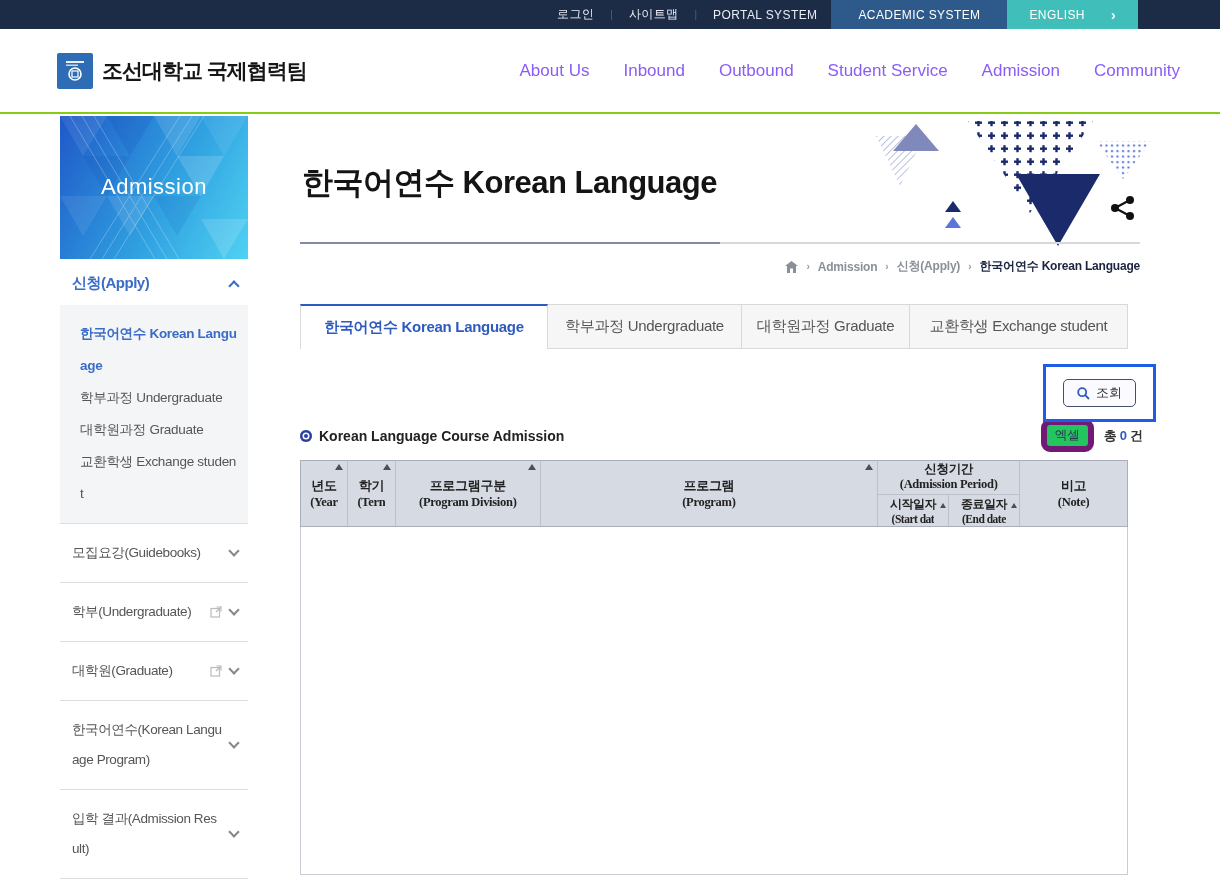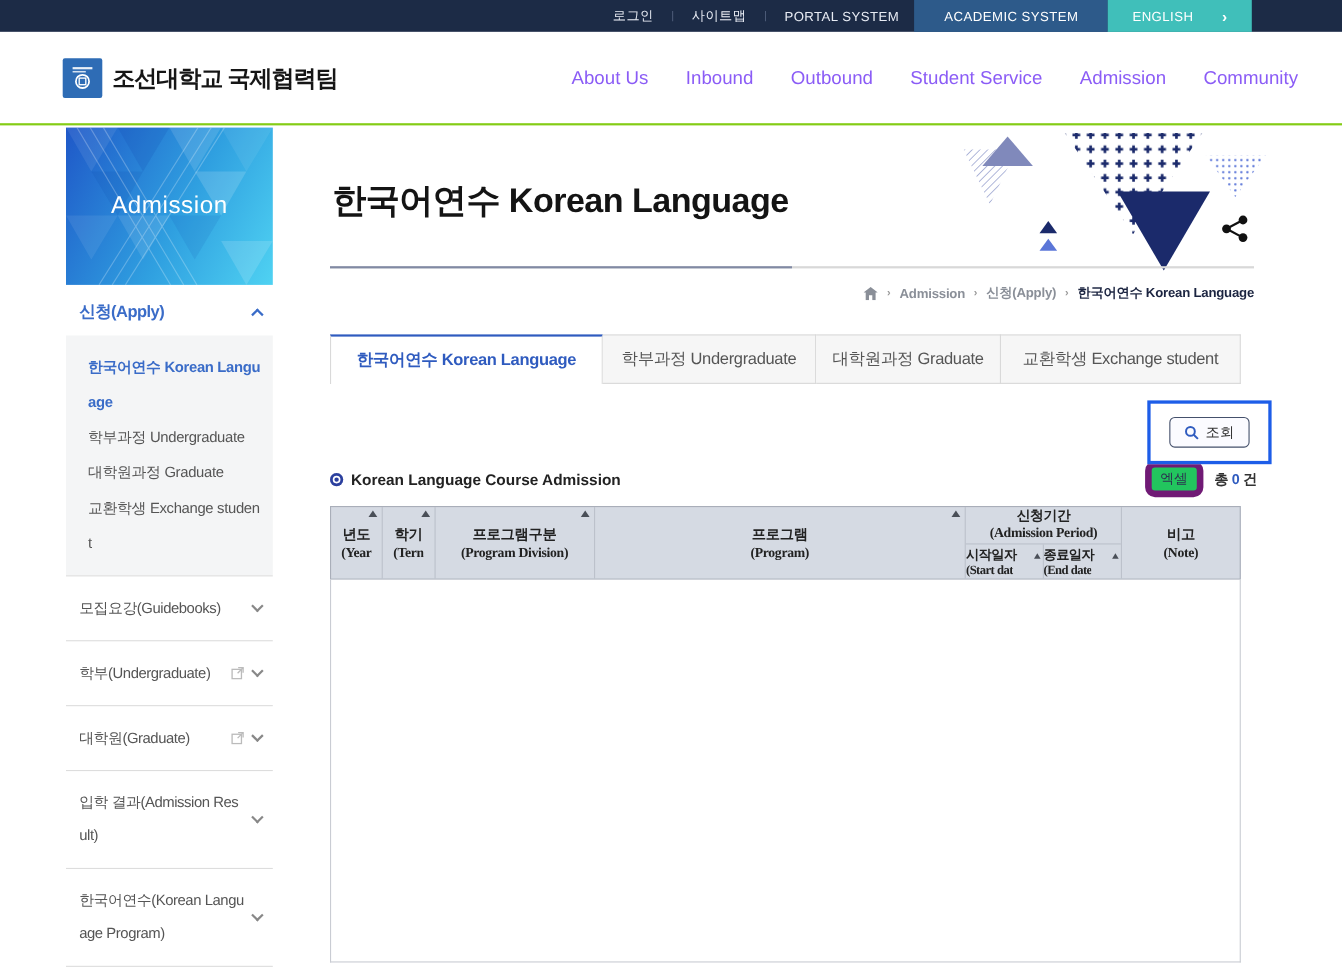--- a/index.html
+++ b/index.html
@@ -88,21 +88,21 @@
   .th:last-child { border-right:none; }
   .th .l1 { font-size:13px; font-weight:bold; color:#222; letter-spacing:-.3px; }
   .th .l2 { font-size:12.5px; font-weight:bold; color:#222; letter-spacing:-.3px; white-space:nowrap; overflow:hidden; max-width:100%; }
   .sort { position:absolute; top:3px; right:4px; width:0; height:0; border-left:4px solid transparent;
     border-right:4px solid transparent; border-bottom:6px solid #4a4f58; cursor:pointer; }
   .c-year{width:47px;} .c-term{width:48px;} .c-div{width:145px;} .c-prog{width:338px;} .c-note{width:107px;}
   .c-group{width:142px; padding:0; justify-content:flex-start;}
   .g-top { height:34px; display:flex; flex-direction:column; justify-content:center; align-items:center; border-bottom:1px solid #bcc1cb; width:100%; }
   .g-top div { font-size:12.5px; font-weight:bold; color:#222; line-height:15px; letter-spacing:-.3px; }
   .g-sub { display:flex; height:32px; width:100%; }
-  .g-cell { position:relative; width:71px; display:flex; flex-direction:column; justify-content:center; align-items:flex-start; border-right:1px solid #bcc1cb; }
+  .g-cell { position:relative; width:71px; display:flex; flex-direction:column; justify-content:center; align-items:center; border-right:1px solid #bcc1cb; }
   .g-cell:last-child { border-right:none; }
   .g-cell .s1 { font-size:12px; font-weight:bold; color:#222; letter-spacing:-.5px; }
   .g-cell .s2 { font-size:11.5px; font-weight:bold; color:#222; letter-spacing:-.5px; white-space:nowrap; overflow:hidden; max-width:69px; }
   .g-cell .sort { top:8px; right:2px; border-bottom-width:5px; border-left-width:3.5px; border-right-width:3.5px; }
   .tbody { height:348px; border:1px solid #c9ccd3; border-top:none; background:#fff; }
 </style>
 </head>
 <body>
 
 <div class="topbar">
@@ -204,27 +204,27 @@
       <span class="icons">
         <svg class="extlink" viewBox="0 0 12 12">
           <rect x="1" y="2.5" width="8.5" height="8.5" fill="none" stroke="#bbb" stroke-width="1.2"></rect>
           <path d="M6.5 1h4.5v4.5" fill="none" stroke="#bbb" stroke-width="1.2"></path>
           <line x1="11" y1="1" x2="6" y2="6" stroke="#bbb" stroke-width="1.2"></line>
         </svg>
         <i class="chev down"></i>
       </span>
     </div>
     <div class="side-item">
-      <span class="lbl">입학 결과(Admission Result)</span>
+      <span class="lbl">한국어연수(Korean Language Program)</span>
       <span class="icons">
           <i class="chev down"></i>
         </span>
     </div>
     <div class="side-item">
-      <span class="lbl">한국어연수(Korean Language Program)</span>
+      <span class="lbl">입학 결과(Admission Result)</span>
       <span class="icons">
           <i class="chev down"></i>
         </span>
     </div>
     <div class="side-item">
       
       
     </div>
   </aside>
 

